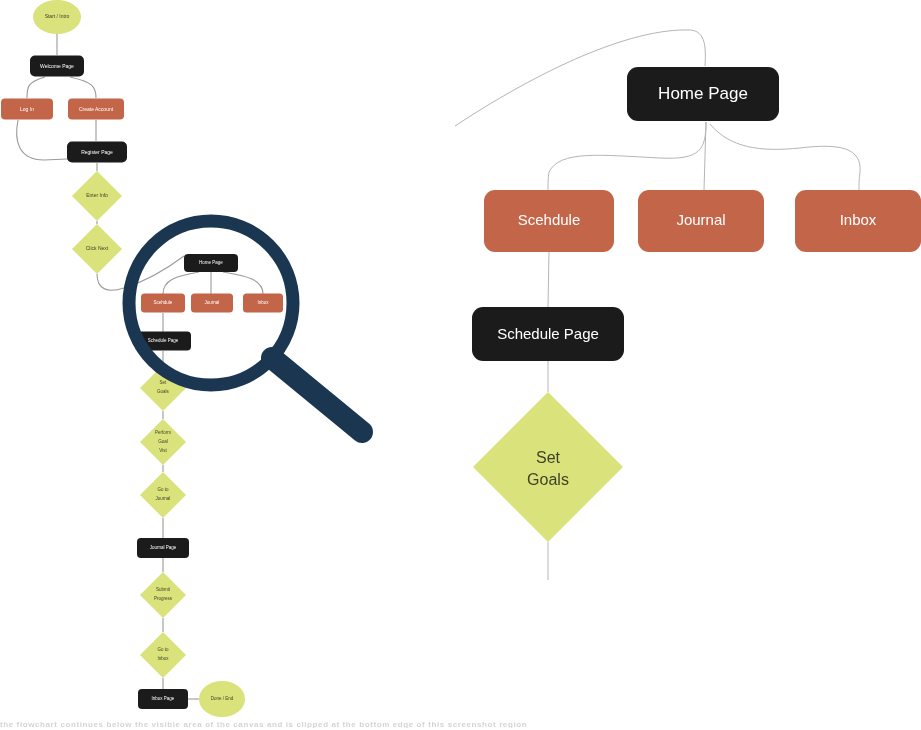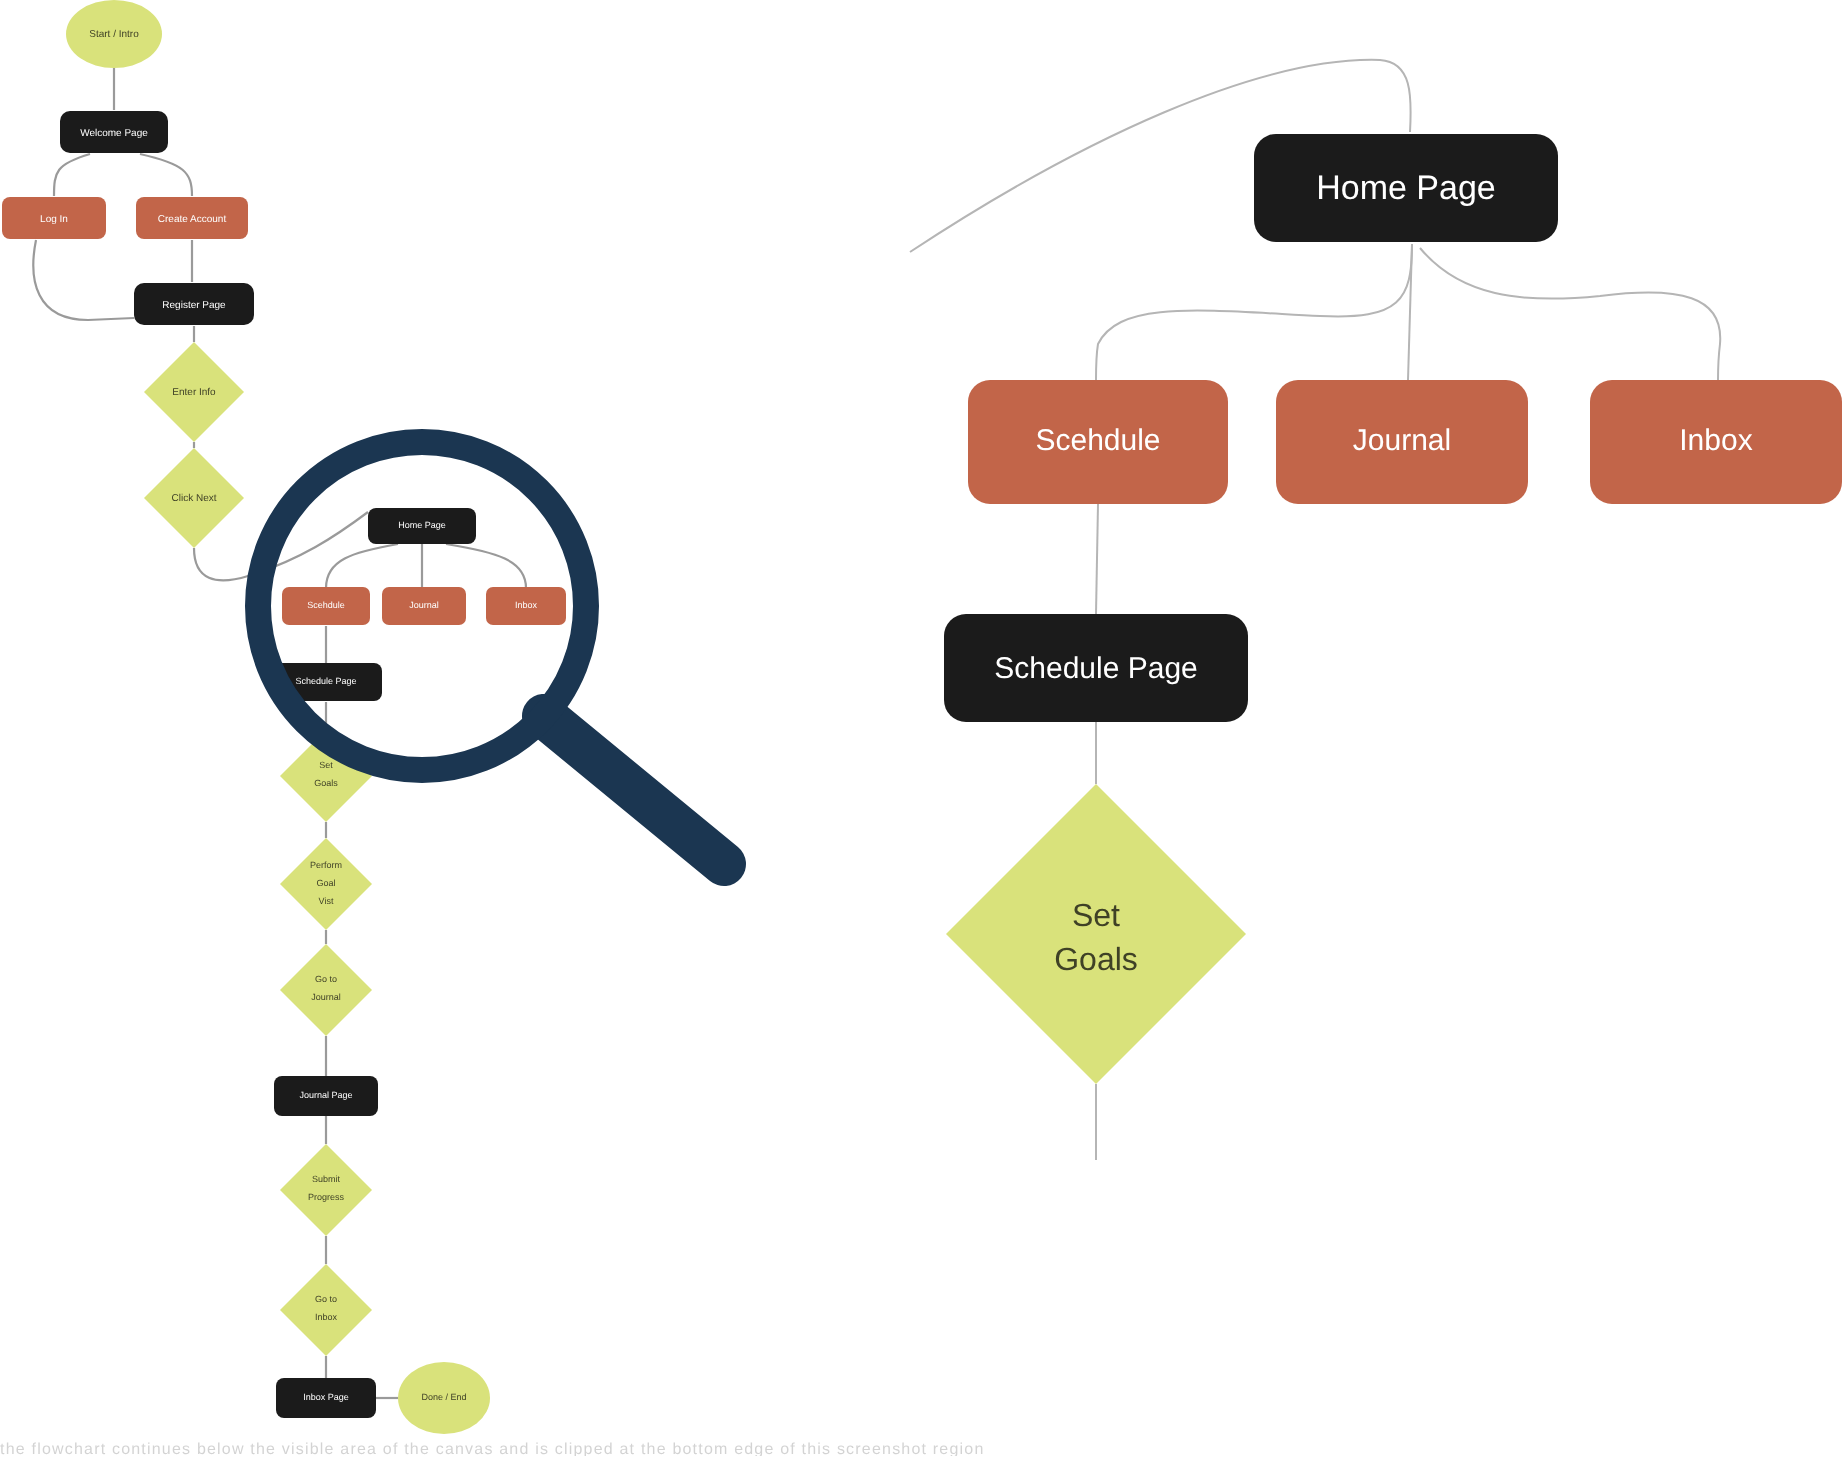--- a/index.html
+++ b/index.html
@@ -45,20 +45,21 @@
     height: 7px;
     overflow: hidden;
     opacity: 0.30;
     font-family: "Liberation Sans", sans-serif;
     font-size: 8px;
     color: #6f6f6f;
     letter-spacing: 0.6px;
     white-space: nowrap;
     line-height: 7px;
     user-select: none;
+    font-weight: bold;
   }
 </style>
 </head>
 <body>
 
 <svg id="canvas" viewBox="0 0 921 730" xmlns="http://www.w3.org/2000/svg">
 
   <g>
     <path class="edge" d="M57,34 L57,55"></path>
     <path class="edge" d="M45,77 C28,82 27,86 27,98"></path>

